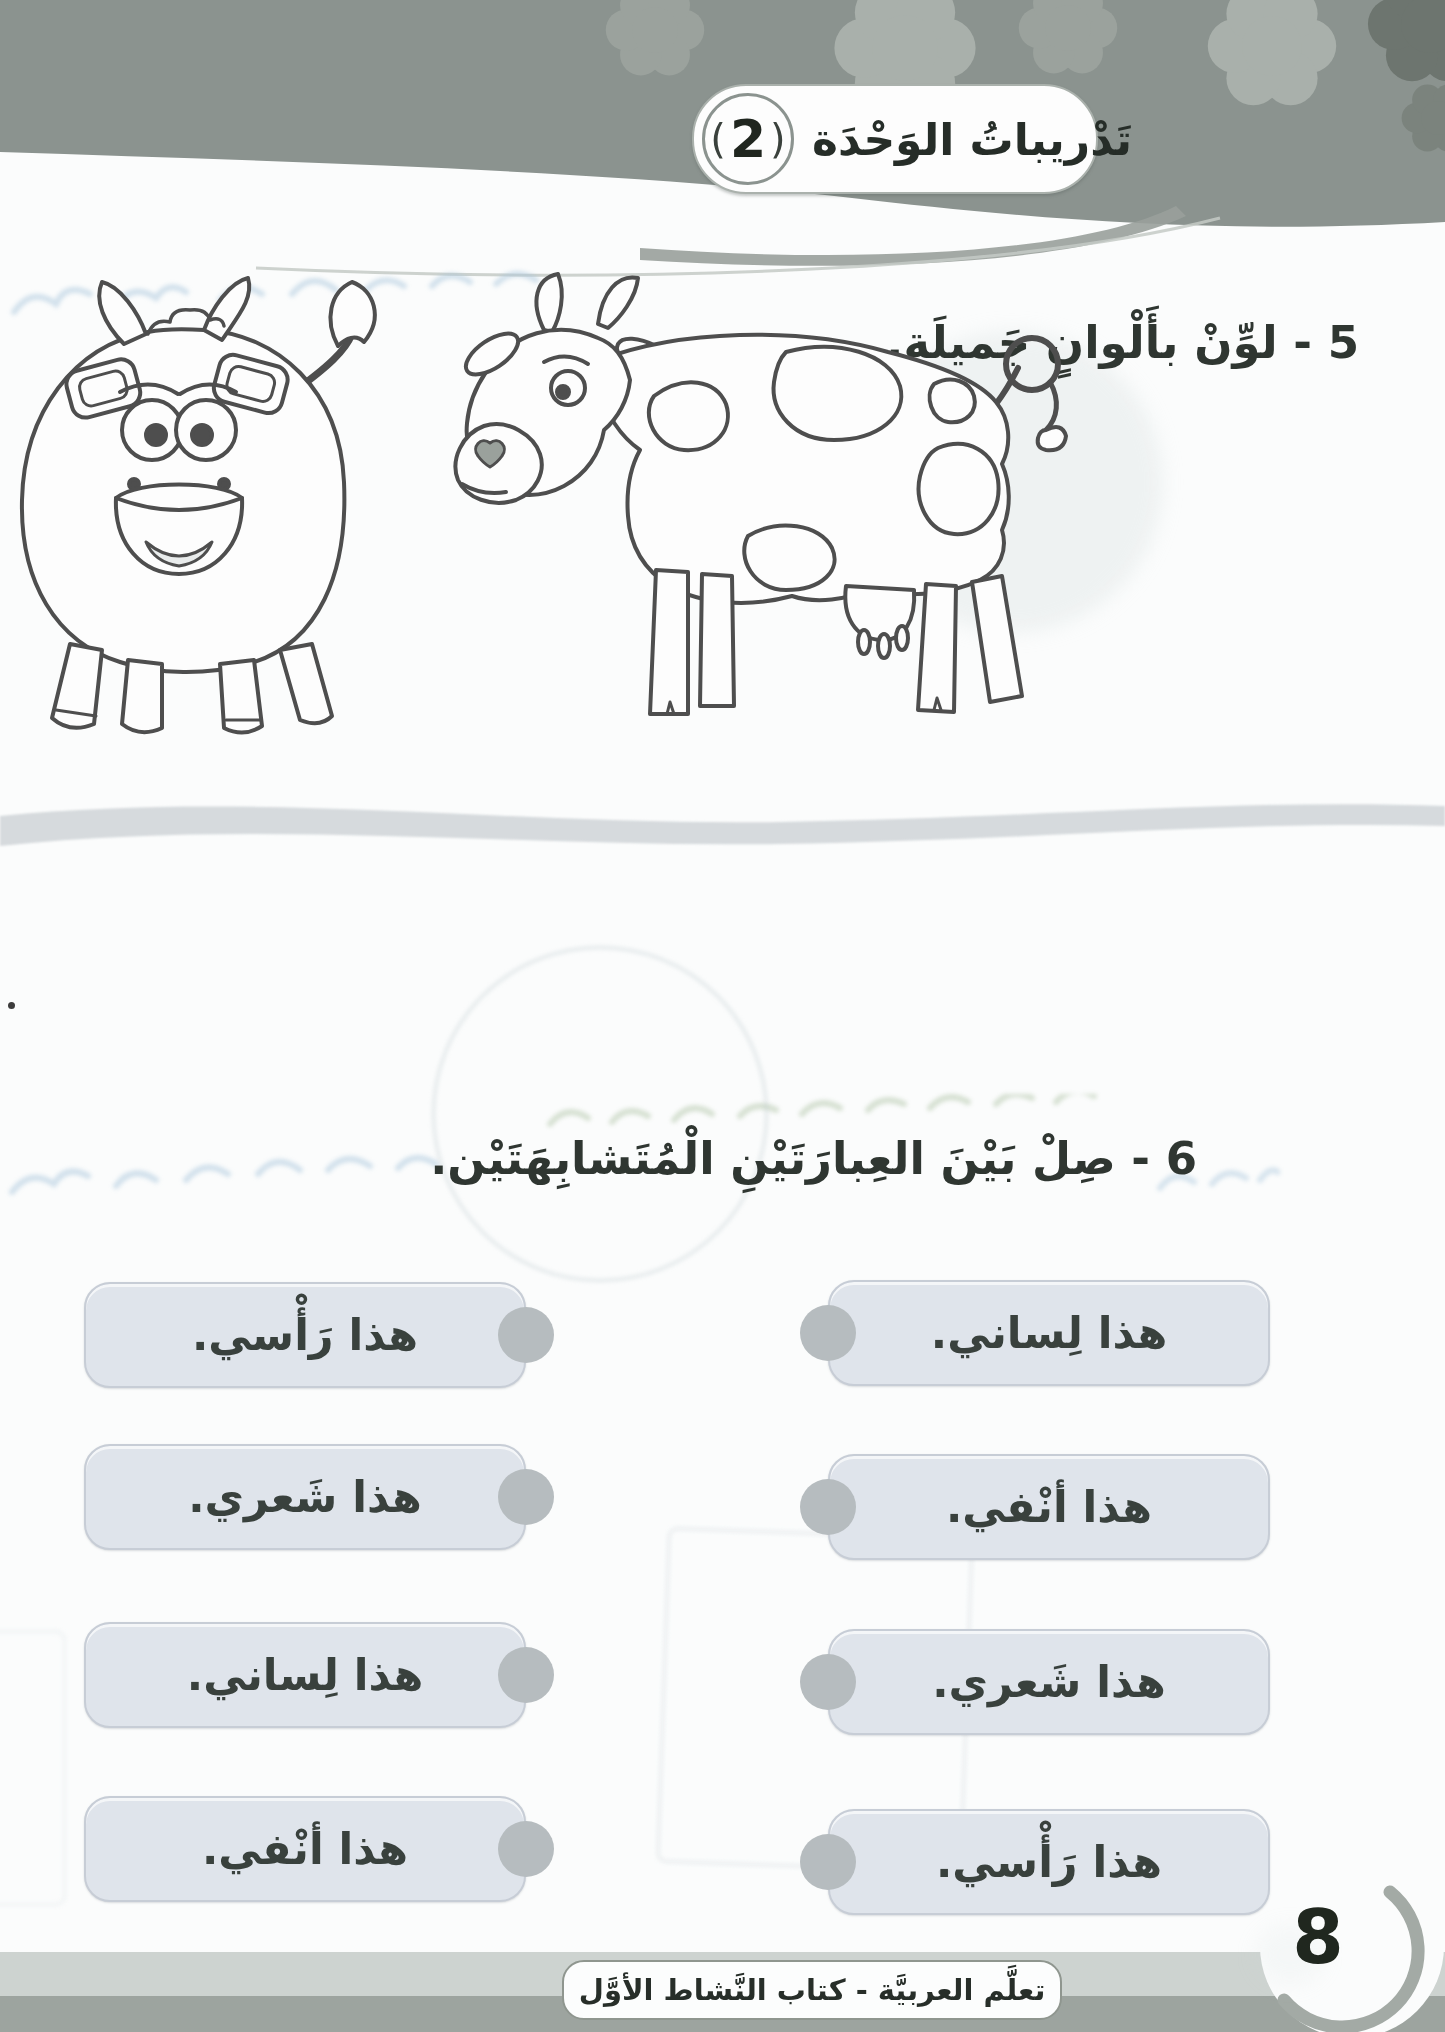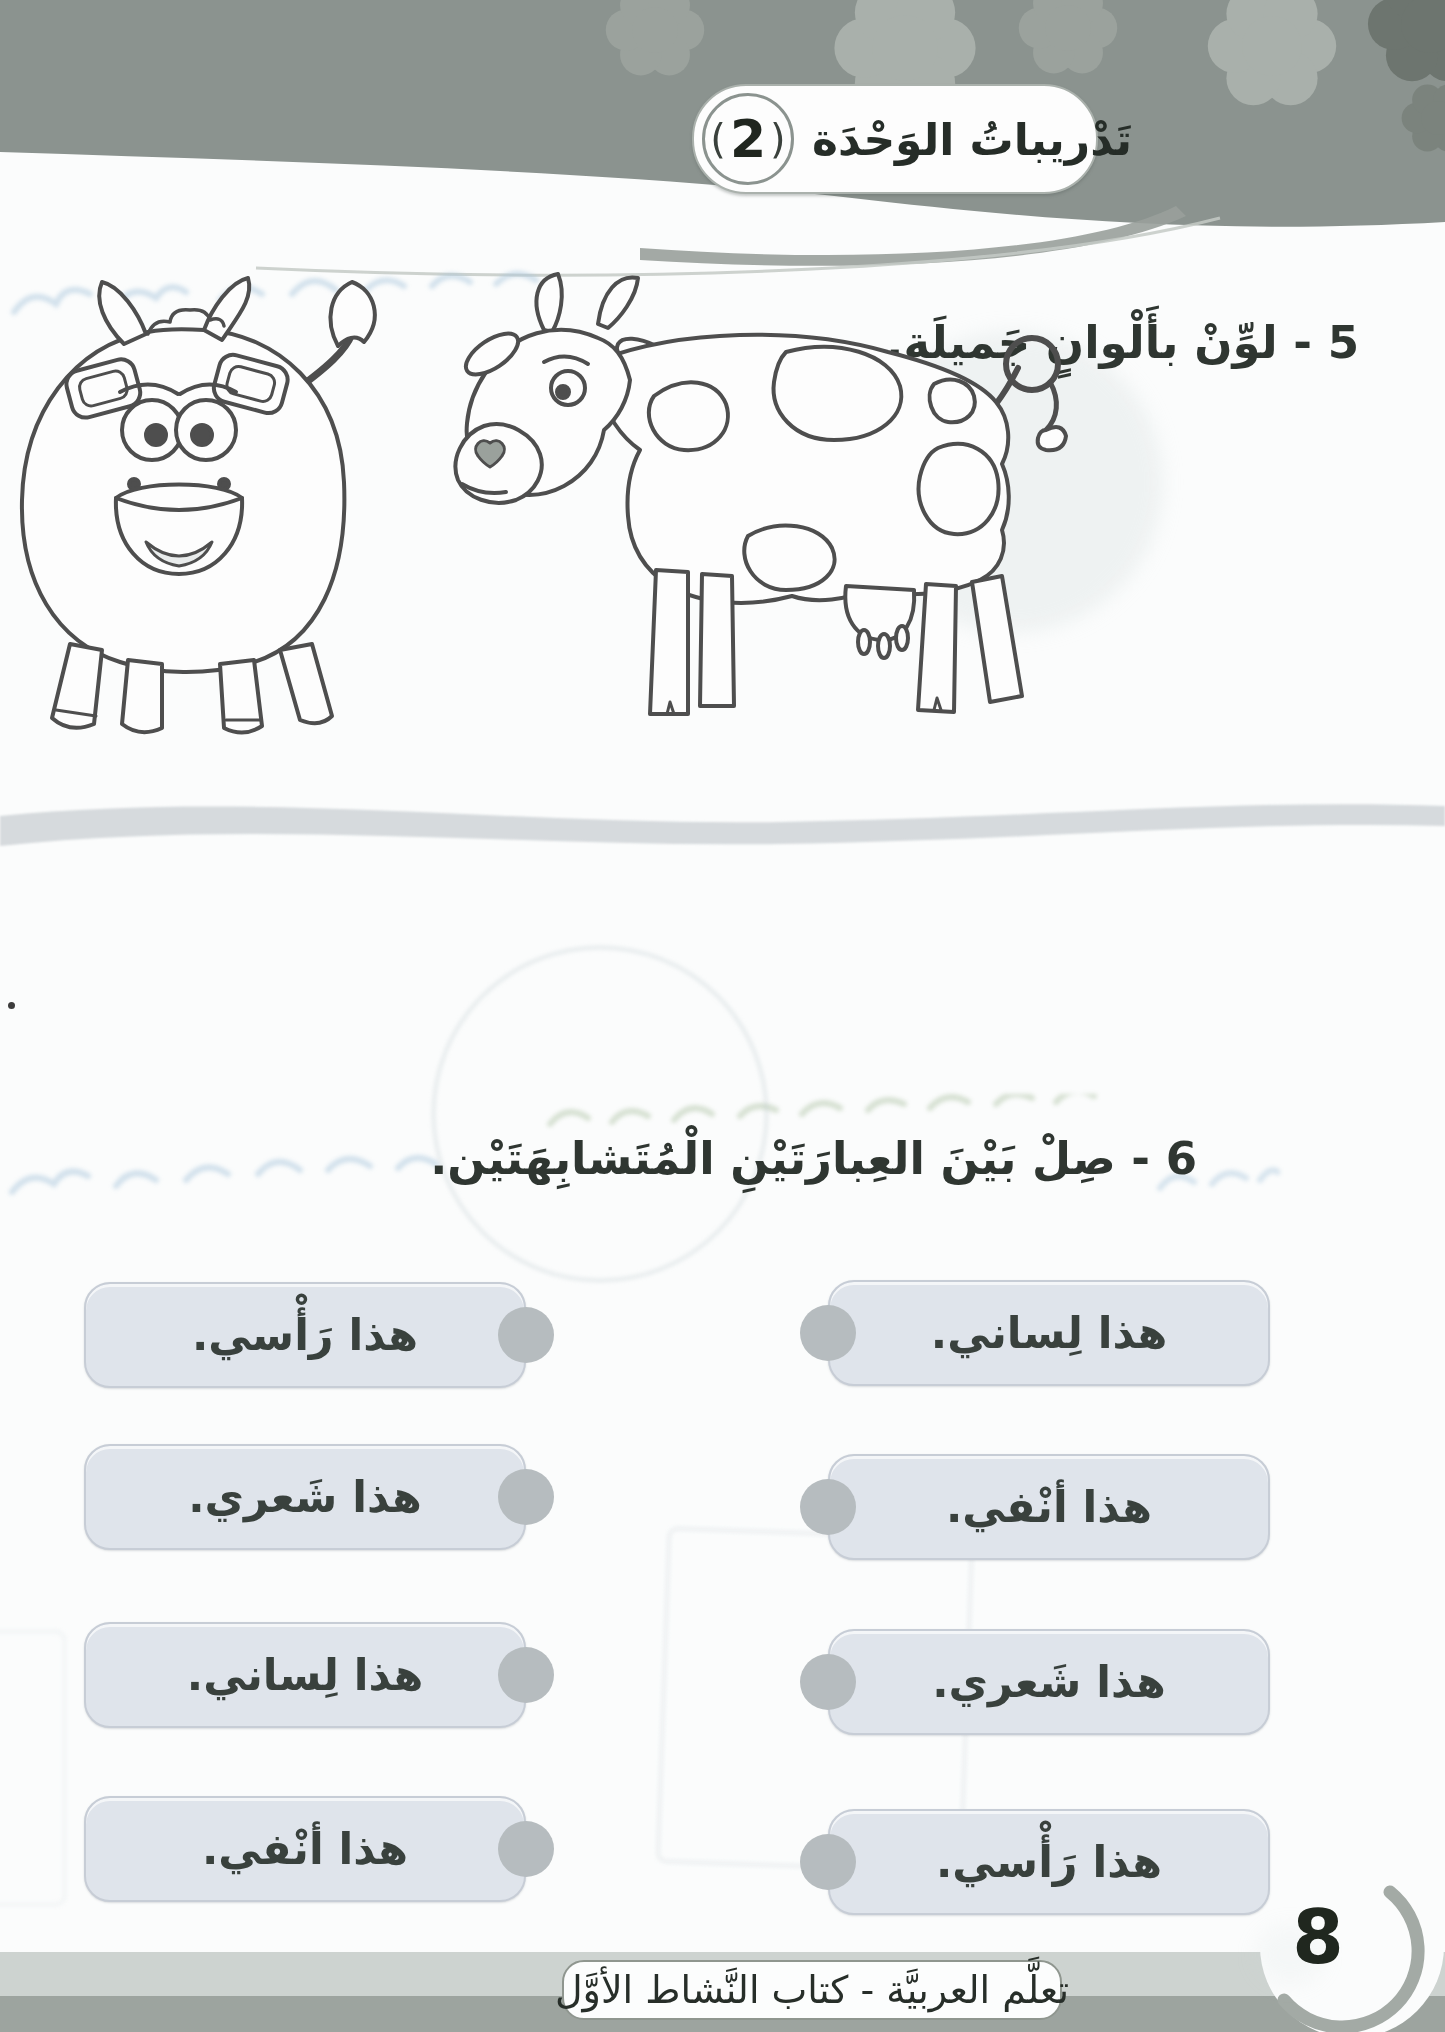--- a/index.html
+++ b/index.html
@@ -53,21 +53,21 @@
   #lbox1{left:84px;top:1258px;}  #lbox2{left:84px;top:1420px;}
   #lbox3{left:84px;top:1598px;}  #lbox4{left:84px;top:1772px;}
   
   .band-light{position:absolute;left:0;top:1952px;width:1445px;height:44px;background:#cdd3d0;}
   .band-dark{position:absolute;left:0;top:1996px;width:1445px;height:36px;background:#9da49f;}
   .footer-pill{
     position:absolute;left:562px;top:1960px;width:496px;height:56px;
     background:#fcfdfd;border:2px solid #8f968f;border-radius:22px;
     display:flex;align-items:center;justify-content:center;direction:rtl;
   }
-  .footer-pill span{font-size:38px;font-weight:400;color:#272e29;white-space:nowrap;}
+  .footer-pill span{font-size:29px;font-weight:700;color:#272e29;white-space:nowrap;}
   #corner-svg{position:absolute;left:1240px;top:1862px;}
   #page-num{
     position:absolute;left:1288px;top:1900px;width:60px;text-align:center;
     font-size:74px;font-weight:700;color:#20271f;line-height:1;
   }
   
   .ghost{position:absolute;pointer-events:none;filter:blur(2px);}
   .ghost-ring{border-radius:50%;border:3px solid rgba(185,196,202,.38);}
   .ghost-fill{border-radius:50%;background:rgba(205,214,217,.28);filter:blur(10px);}
   .ghost-rect{border:3px solid rgba(196,205,212,.35);border-radius:10px;}

